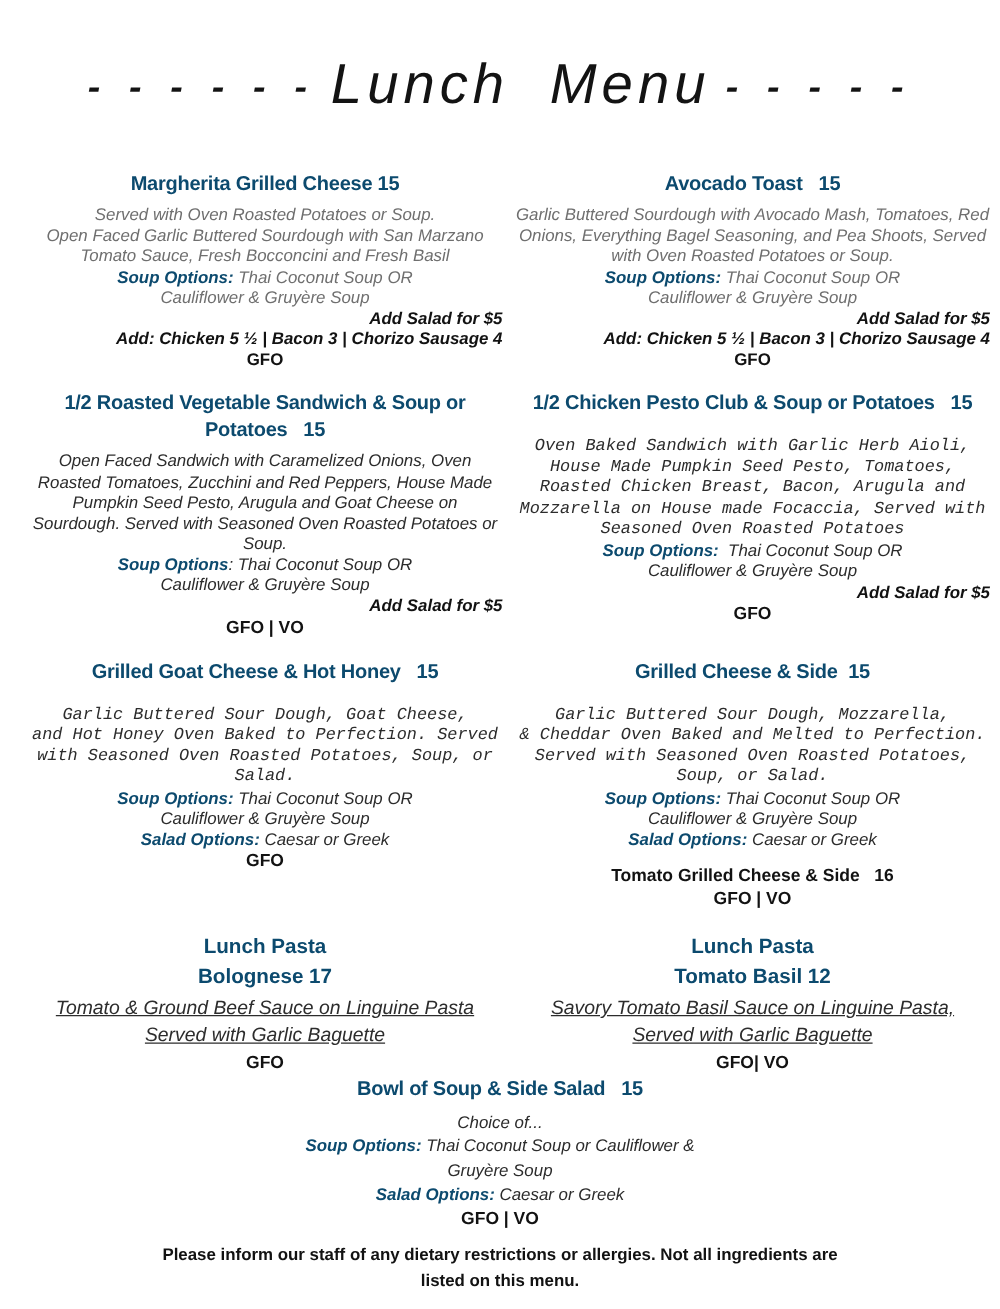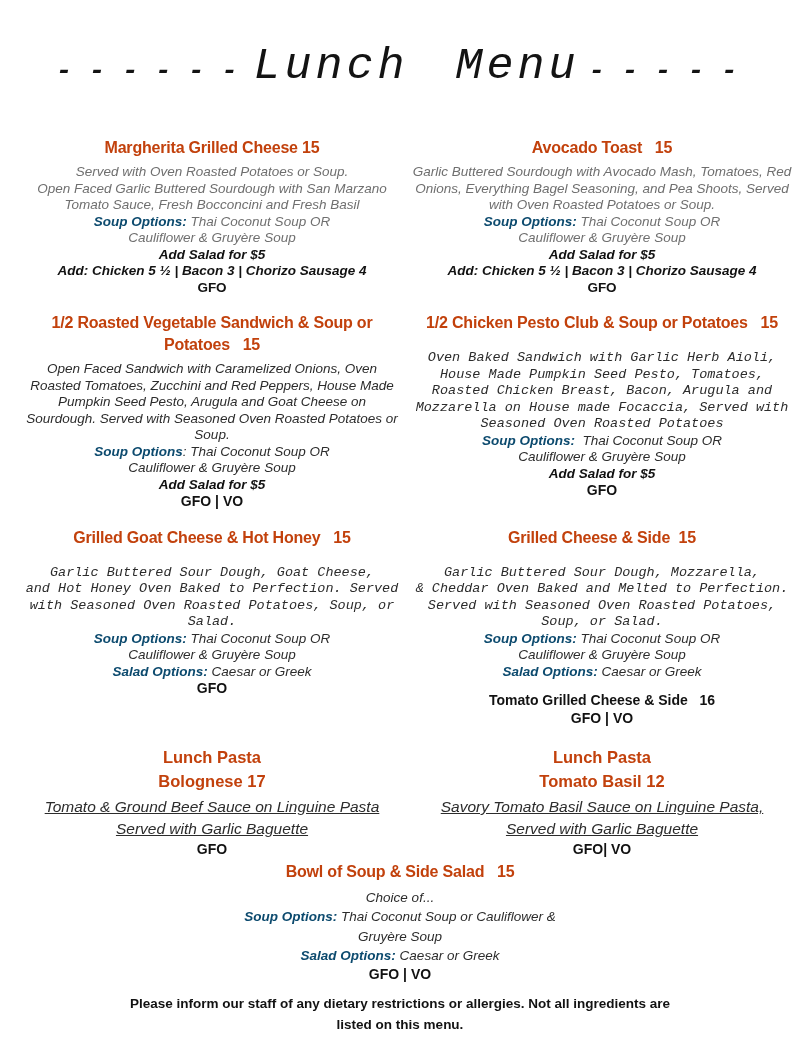--- a/index.html
+++ b/index.html
@@ -11,39 +11,39 @@
   
   .title{
     margin-top:44px;display:flex;align-items:center;justify-content:center;gap:12px;
     color:#131313;
   }
   .dashes{
     font-family:"DejaVu Serif",serif;font-style:italic;font-weight:700;
     font-size:25px;letter-spacing:7px;white-space:pre;transform:translateY(3px);
   }
   .script{
-    font-family:Liberation Mono, monospace;font-style:italic;font-weight:500;
+    font-family:Liberation Sans, sans-serif;font-style:italic;font-weight:500;
     font-size:45px;letter-spacing:4px;word-spacing:16px;line-height:1;
   }
   
   .grid{margin-top:48px;padding:0 8px 0 22px;}
   .menu-row{display:grid;grid-template-columns:1fr 1fr;column-gap:10px;margin-bottom:16px;}
   .menu-row.row-3{margin-bottom:18px;}
   .menu-row.row-4{margin-bottom:0;}
   .menu-item{text-align:center;}
   .item-title{
     margin:0 0 5px;font-size:16px;font-weight:700;line-height:22px;
-    letter-spacing:-0.2px;white-space:pre-wrap;color:#c2410c;
+    letter-spacing:-0.2px;white-space:pre-wrap;color:#0c4a6e;
   }
   .line{font-size:13.5px;line-height:16.5px;margin:0;white-space:pre-wrap;}
   .desc{font-style:italic;}
   .tone-gray .line.desc{color:#6f6f6f;}
   .tone-dark .line.desc{color:#2c2c2c;}
   .lbl{font-weight:700;font-style:italic;color:#0c4a6e;}
-  .line.bi{font-weight:700;font-style:italic;color:#121212;}
+  .line.bi{font-weight:700;font-style:italic;color:#121212;text-align:right;}
   .line.b{font-weight:700;font-style:normal;color:#121212;}
   .title-gap .lines > .line:first-child{margin-top:16px;font-family:Liberation Mono, monospace;}
   .gap{height:12px;}
   
   .pasta .item-title{font-size:16.5px;line-height:24px;margin-bottom:3px;letter-spacing:0;}
   .pasta .line.desc{font-size:15.5px;line-height:21.5px;text-decoration:underline;}
   .pasta .line.b{margin-top:2px;font-size:14px;line-height:18px;}
   
   .tone-dark .line.b{font-size:14px;line-height:17.5px;}
   

